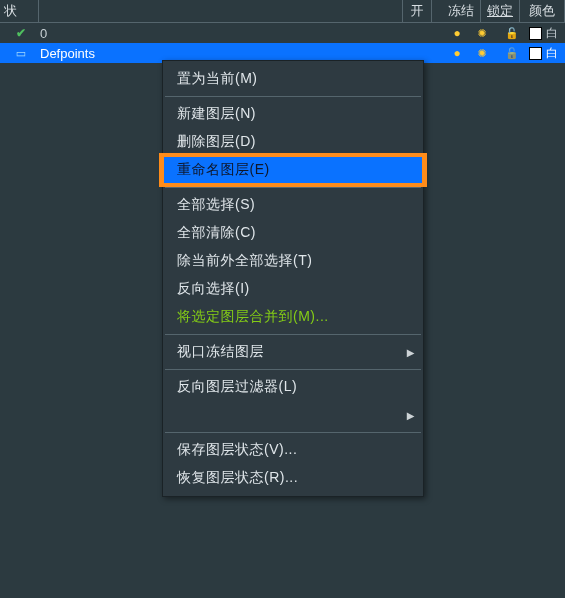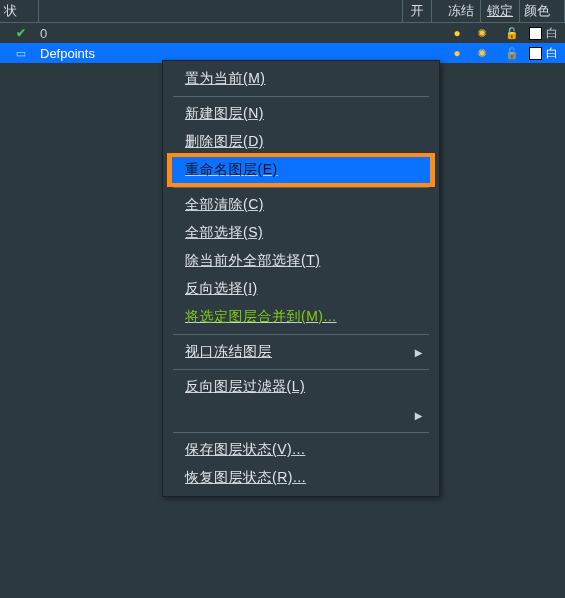--- a/index.html
+++ b/index.html
@@ -32,21 +32,21 @@
     color: #d8dee2;
     font-size: 13px;
     white-space: nowrap;
   }
   .header .spacer { flex: 1; border-right: 1px solid #55656d; }
   .col-status { width: 30px; }
   .col-name   { width: 55px; }
   .col-open   { width: 20px; justify-content: center; }
   .col-freeze { width: 30px; justify-content: center; margin-left: 10px; }
   .col-lock   { width: 30px; justify-content: center; text-decoration: underline; }
-  .col-color  { width: 36px; justify-content: flex-start; }
+  .col-color  { width: 36px; justify-content: center; }
 
   
   .layers { }
   .layer-row {
     display: flex;
     align-items: center;
     height: 20px;
     padding-left: 6px;
   }
   .layer-row.selected {
@@ -82,23 +82,22 @@
 
   
   .context-menu {
     position: absolute;
     left: 162px;
     top: 60px;
     width: 260px;
     background: #2e3a41;
     border: 1px solid #1a2226;
     box-shadow: 2px 2px 6px rgba(0,0,0,.45);
-    padding: 4px 8px;
+    padding: 4px 0;
     z-index: 10;
-    text-decoration: underline;
   }
   .menu-item {
     position: relative;
     height: 28px;
     display: flex;
     align-items: center;
     padding-left: 14px;
     padding-right: 18px;
     color: #e0e6ea;
     font-size: 14px;
@@ -226,24 +225,24 @@
 
   <div class="orange-wrap">
     <div class="menu-item highlight-box">
       <span>重命名图层(E)</span>
     </div>
   </div>
 
   <div class="menu-sep"></div>
 
   <div class="menu-item">
+    <span>全部选择(S)</span>
+  </div>
+  <div class="menu-item">
     <span>全部清除(C)</span>
-  </div>
-  <div class="menu-item">
-    <span>全部选择(S)</span>
   </div>
   <div class="menu-item">
     <span>除当前外全部选择(T)</span>
   </div>
   <div class="menu-item">
     <span>反向选择(I)</span>
   </div>
   <div class="menu-item disabled">
     <span>将选定图层合并到(M)...</span>
   </div>

